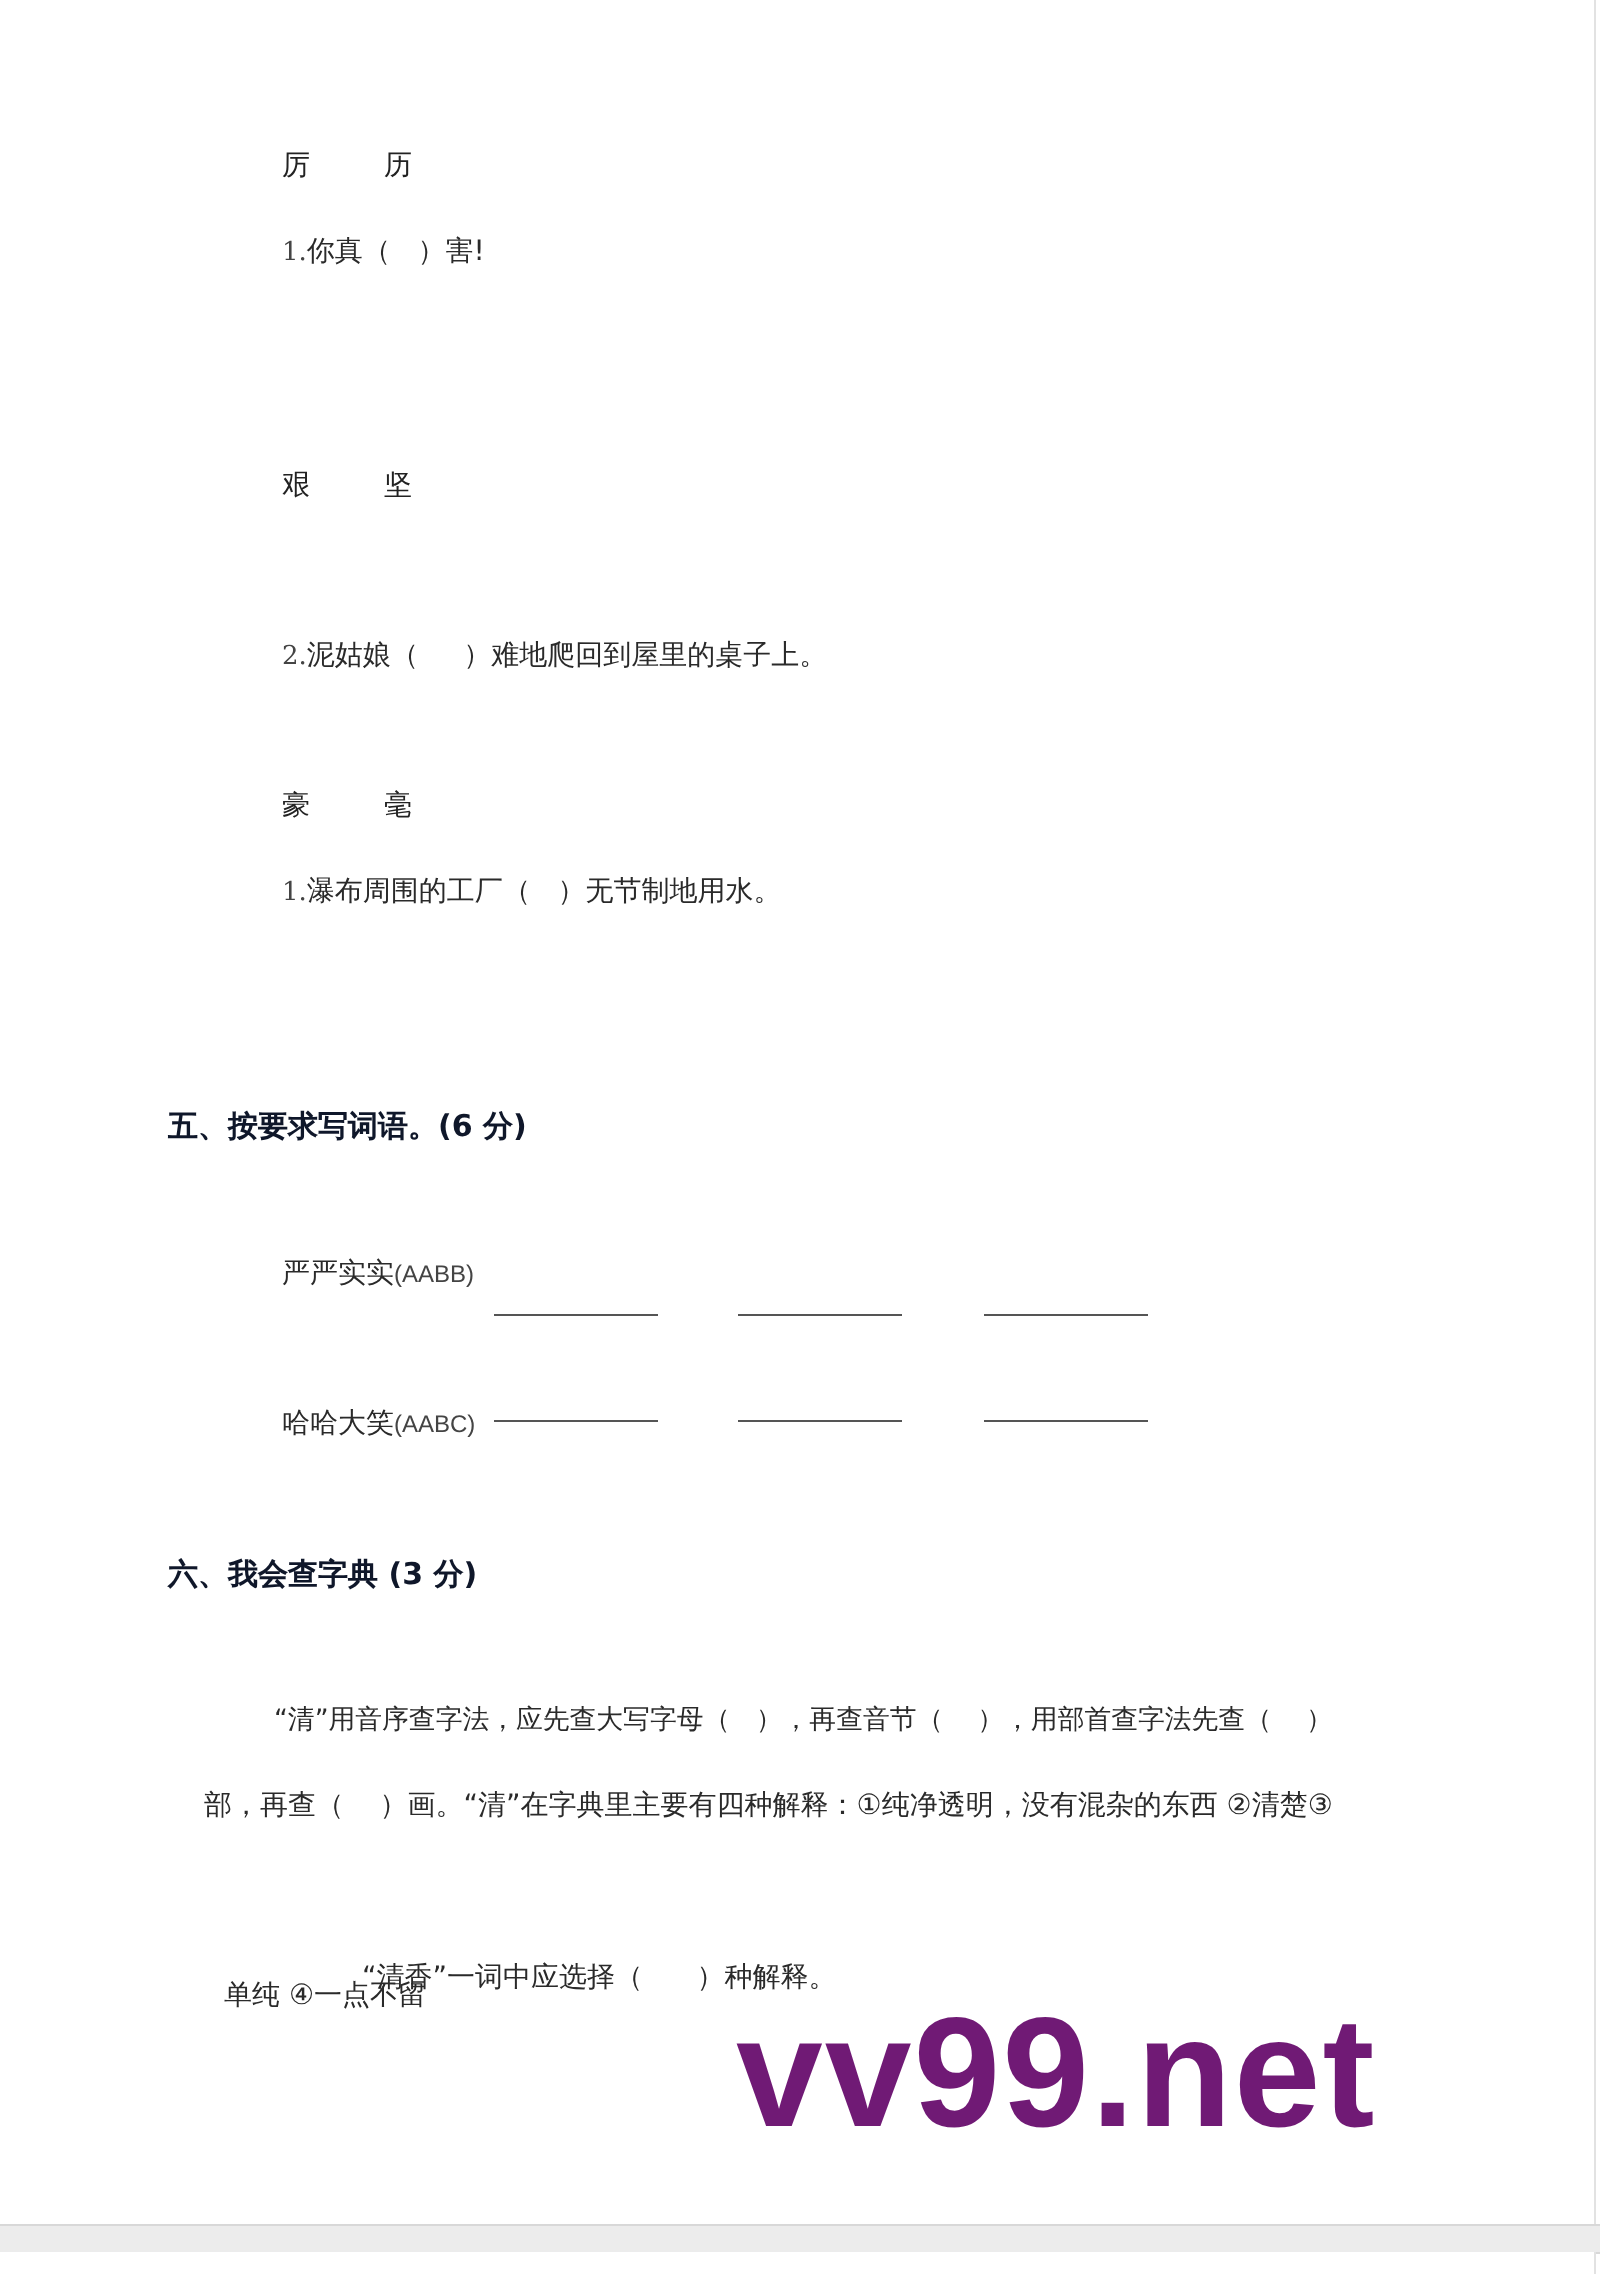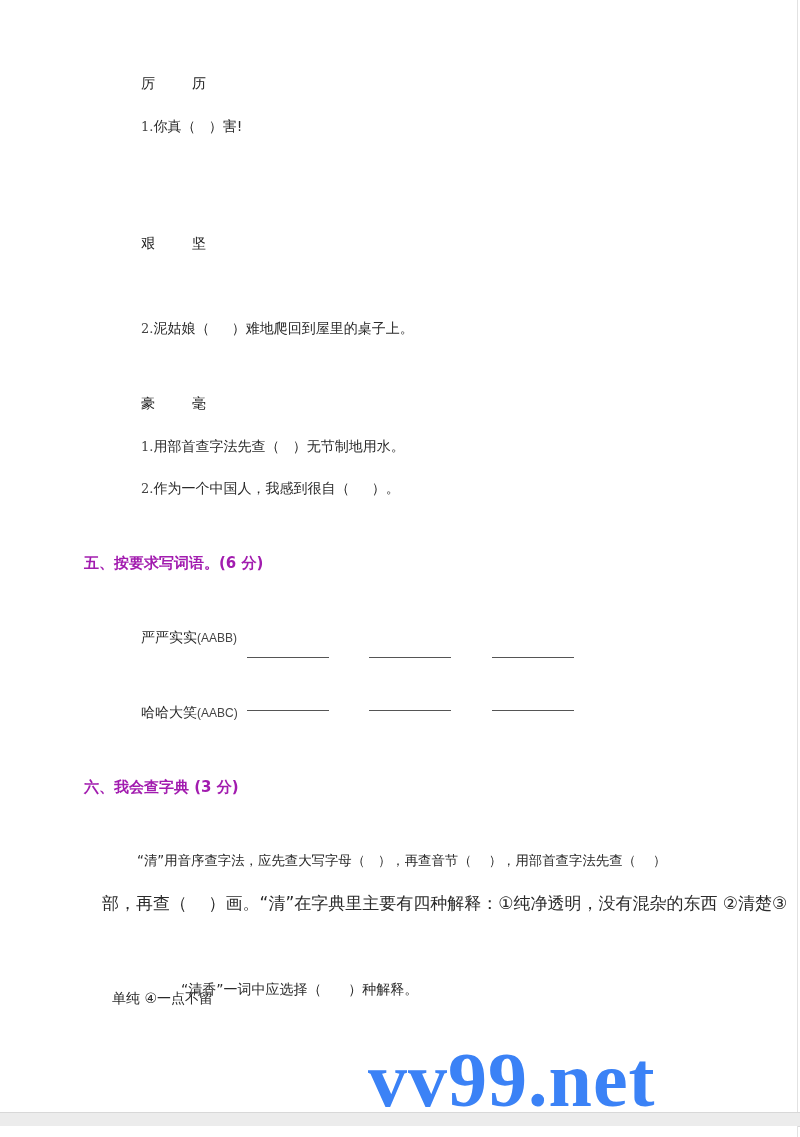--- a/index.html
+++ b/index.html
@@ -15,27 +15,27 @@
     }
     .gap {
       position: absolute; left: 0; top: 1112px; width: 800px; height: 13px;
       background: #ececec; border-top: 1px solid #d8d8d8; border-bottom: 1px solid #d8d8d8;
     }
     .page2 { position: absolute; left: 0; top: 1126px; width: 797px; height: 11px; background: #fff; border-right: 1px solid #e2e2e2; }
     .t { position: absolute; font-size: 14px; line-height: 18px; white-space: pre; color: #2a2a2a; text-align: right; }
     .pair { position: absolute; font-size: 14px; line-height: 18px; }
     .pair span { position: absolute; top: 0; }
     .num { font-family: "DejaVu Serif", "Liberation Serif", serif; font-size: 13px; color: #444; }
-    .h { position: absolute; font-size: 15px; font-weight: bold; line-height: 20px; color: #a21caf; white-space: pre; }
+    .h { position: absolute; font-size: 15px; font-weight: bold; line-height: 20px; color: #0f172a; white-space: pre; }
     .blank { position: absolute; height: 0; border-top: 1px solid #555; width: 82px; }
     .serif-small { font-family: Liberation Sans, sans-serif; font-size: 12px; color: #444; }
     .watermark {
-      position: absolute; left: 368px; top: 1040px;
-      font-family: Liberation Serif, serif; font-weight: bold; font-size: 78px;
-      color: #3b82f6; letter-spacing: 1px; line-height: 80px;
+      position: absolute; left: 368px; top: 996px;
+      font-family: Liberation Sans, sans-serif; font-weight: bold; font-size: 78px;
+      color: #701a75; letter-spacing: 1px; line-height: 80px;
     }
   </style>
 </head>
 <body>
 
 <div class="page">
 
   <div class="pair" style="left:141px; top:74px;">
     <span style="left:0">厉</span>
     <span style="left:51px">历</span>
@@ -45,38 +45,37 @@
   <div class="pair" style="left:141px; top:234px;">
     <span style="left:0">艰</span>
     <span style="left:51px">坚</span>
   </div>
   <div class="t" style="left:141px; top:319px;"><span class="num">2.</span><span>泥姑娘（     ）难地爬回到屋里的桌子上。</span></div>
 
   <div class="pair" style="left:141px; top:394px;">
     <span style="left:0">豪</span>
     <span style="left:51px">毫</span>
   </div>
-  <div class="t" style="left:141px; top:437px;"><span class="num">1.</span><span>用部首查字法先查（   ）无节制地用水。</span></div>
-  <div class="t" style="left:141px; top:479px;"><span class="num">2.</span><span>作为一个中国人，我感到很自（     ）。</span></div>
+  <div class="t" style="left:141px; top:437px;"><span class="num">1.</span><span>瀑布周围的工厂（   ）无节制地用水。</span></div>
 
   <div class="h" style="left:84px; top:553px;">五、按要求写词语。(6 分)</div>
 
   <div class="t" style="left:141px; top:628px;"><span>严严实实</span><span class="serif-small">(AABB)</span></div>
   <div class="blank" style="left:247px; top:657px;"></div>
   <div class="blank" style="left:369px; top:657px;"></div>
   <div class="blank" style="left:492px; top:657px;"></div>
 
   <div class="t" style="left:141px; top:703px;"><span>哈哈大笑</span><span class="serif-small">(AABC)</span></div>
   <div class="blank" style="left:247px; top:710px;"></div>
   <div class="blank" style="left:369px; top:710px;"></div>
   <div class="blank" style="left:492px; top:710px;"></div>
 
   <div class="h" style="left:84px; top:777px;">六、我会查字典 (3 分)</div>
   <div class="t" style="left:137px; top:852px; font-size:13.4px;">“清”用音序查字法，应先查大写字母（   ），再查音节（    ），用部首查字法先查（    ）</div>
-  <div class="t" style="left:102px; top:894px; font-size:17px;">部，再查（    ）画。“清”在字典里主要有四种解释：①纯净透明，没有混杂的东西 ②清楚③</div>
+  <div class="t" style="left:102px; top:894px; font-size:14px;">部，再查（    ）画。“清”在字典里主要有四种解释：①纯净透明，没有混杂的东西 ②清楚③</div>
   <div class="t" style="left:112px; top:989px;">单纯 ④一点不留</div>
   <div class="t" style="left:141px; top:980px;margin-left:40px;">“清香”一词中应选择（      ）种解释。</div>
 
   <div class="watermark">vv99.net</div>
 </div>
 
 <div class="gap"></div>
 <div class="page2"></div>
 
 </body></html>

